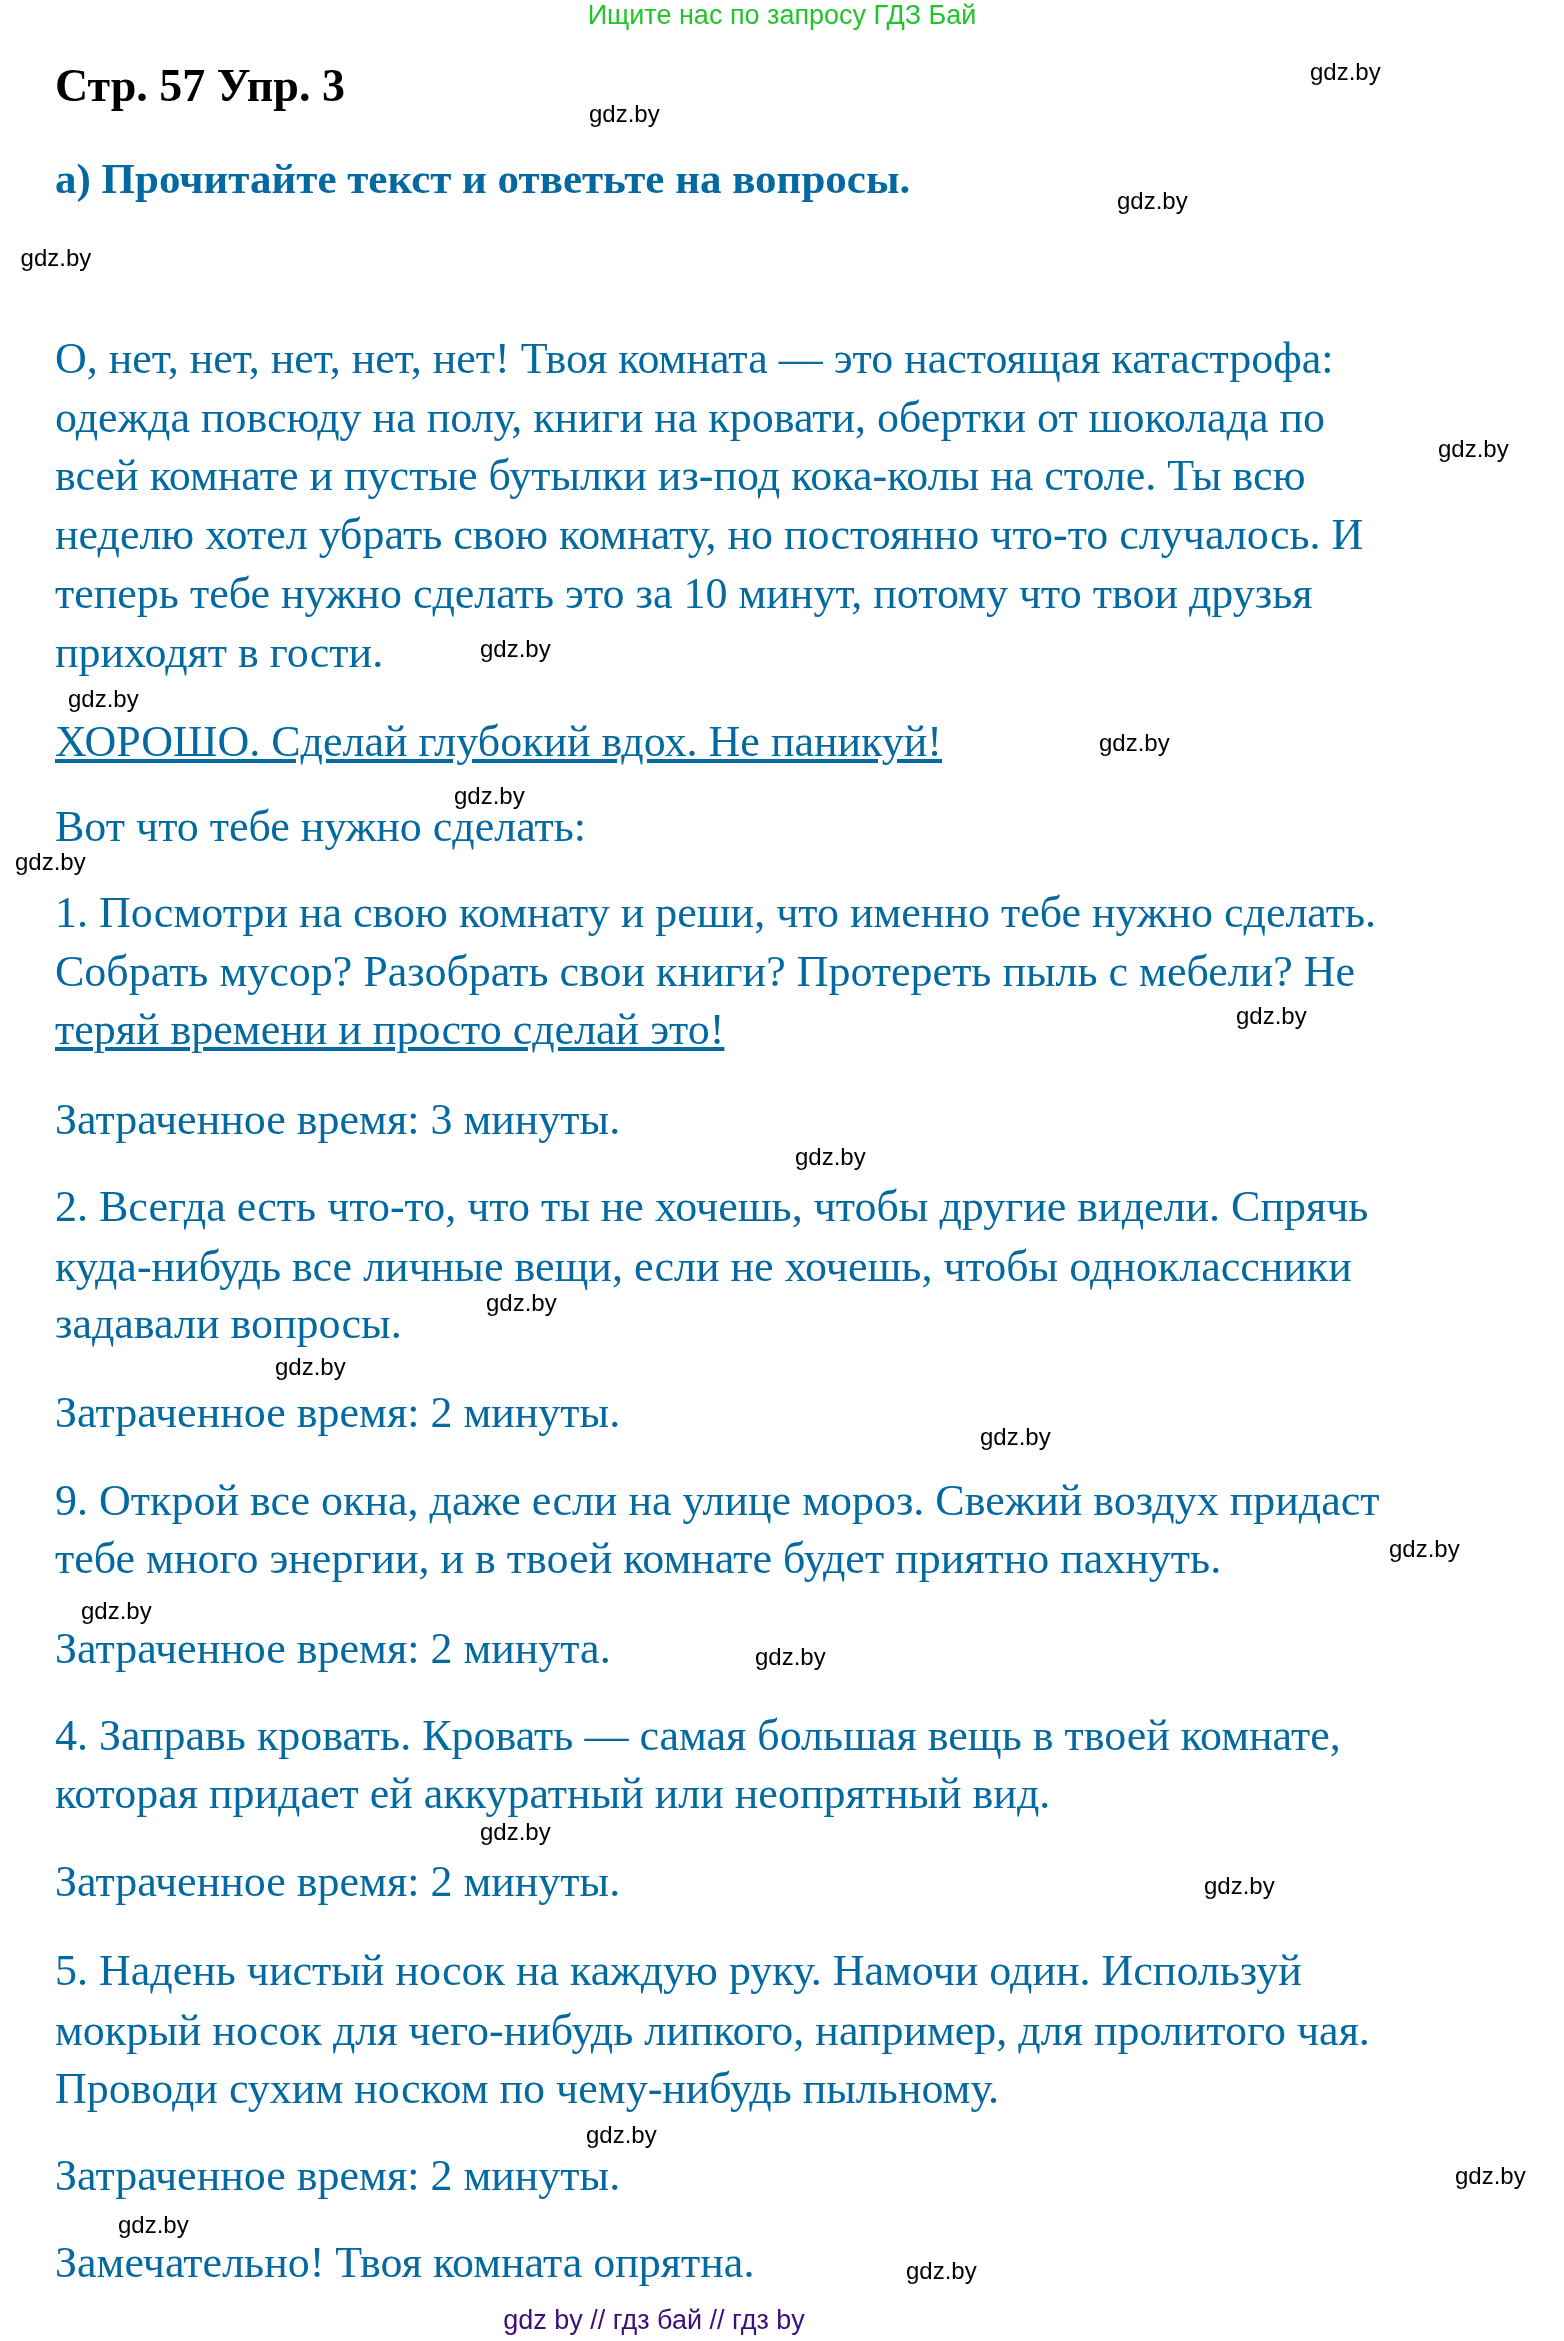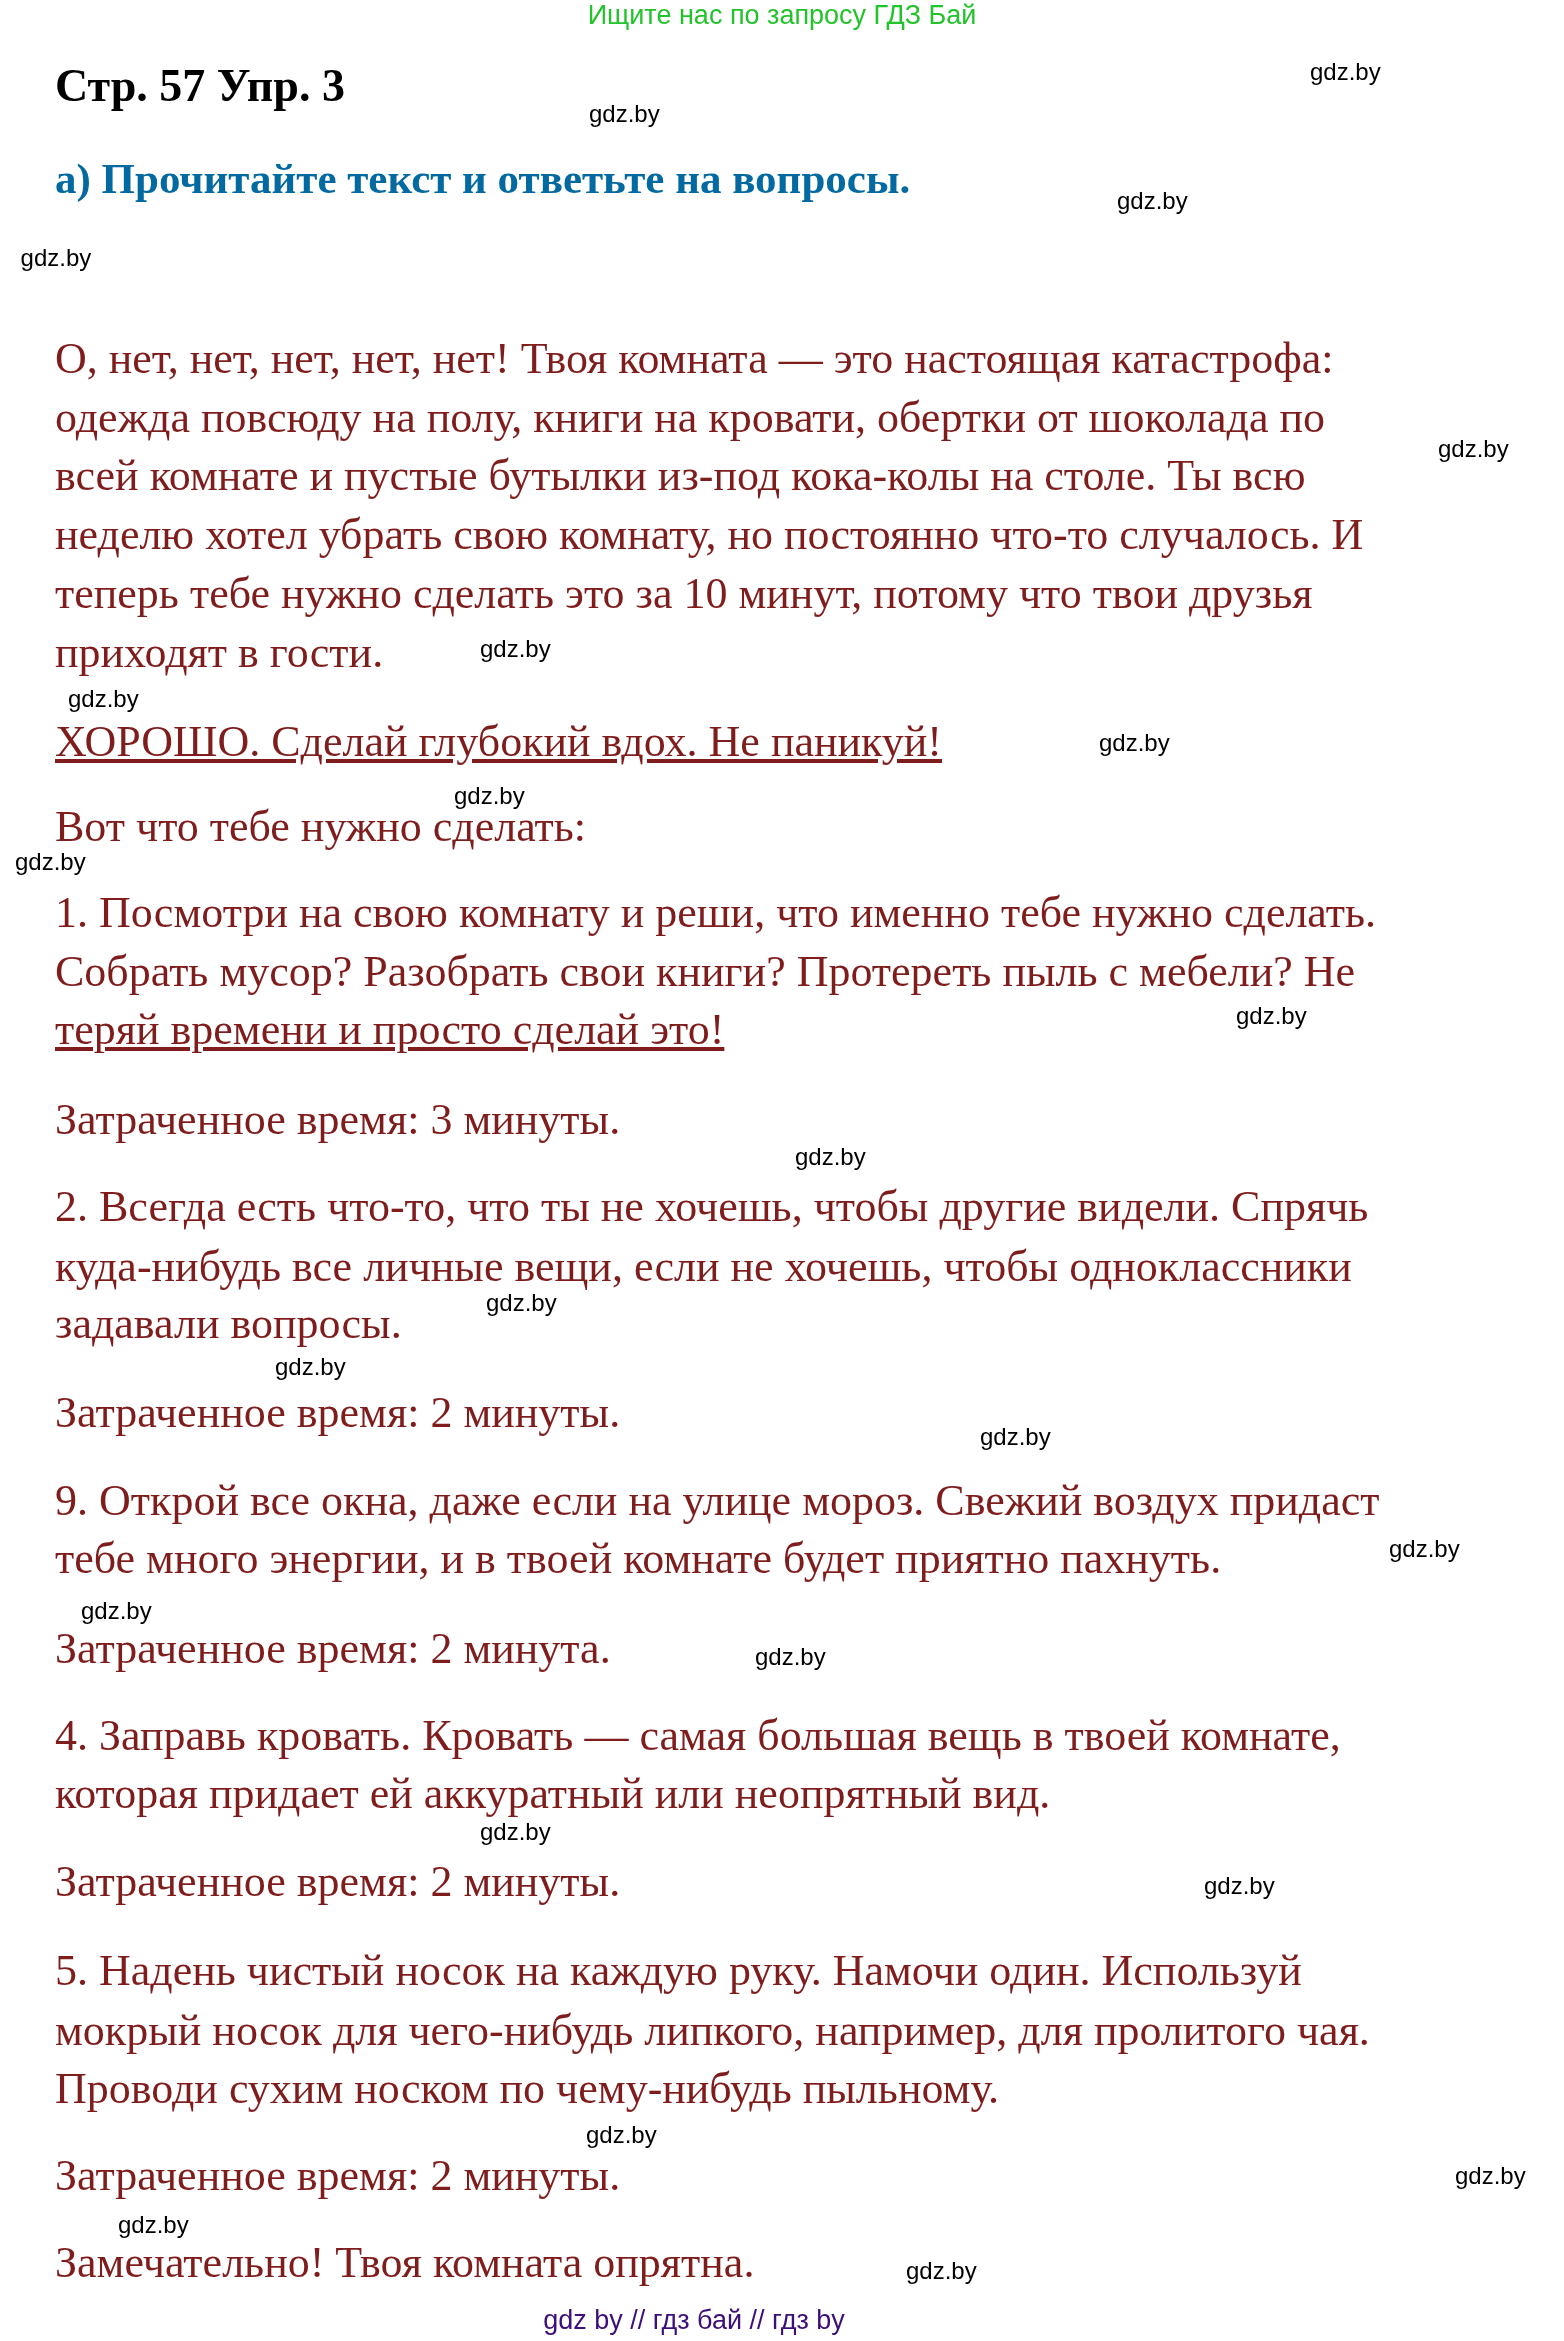--- a/index.html
+++ b/index.html
@@ -1,22 +1,22 @@
 <!DOCTYPE html>
 <html style="font-size:13px"><head>
 <meta charset="utf-8">
 <style>
   html, body { margin: 0; padding: 0; background: #ffffff; }
   body { width: 1564px; height: 2342px; position: relative; overflow: hidden; }
   .abs { position: absolute; white-space: nowrap; }
   .header-link { color: #22c32b; font-family: "Liberation Sans", sans-serif; font-size: 27px; left: 0; width: 1564px; text-align: center; top: 0px; }
-  .footer-link { color: #3d0f7a; font-family: "Liberation Sans", sans-serif; font-size: 27px; left: 0; width: 1308px; text-align: center; top: 2305px; padding-left: 40px; }
+  .footer-link { color: #3d0f7a; font-family: "Liberation Sans", sans-serif; font-size: 27px; left: 0; width: 1308px; text-align: center; top: 2305px; }
   .title { font-family: "Liberation Serif", serif; font-weight: bold; font-size: 46px; color: #000; left: 55px; }
   .subtitle { font-family: "Liberation Serif", serif; font-weight: bold; font-size: 43px; color: #0369a1; left: 55px; }
-  .line { font-family: "Liberation Serif", serif; font-size: 44px; color: #7f1d1d; left: 55px; line-height: 53px; }
+  .line { font-family: "Liberation Serif", serif; font-size: 44px; color: #0369a1; left: 55px; line-height: 53px; }
   .wm { font-family: "Liberation Sans", sans-serif; font-size: 24px; color: #000; }
 </style>
 </head>
 <body>
 
 <div class="abs header-link">Ищите нас по запросу ГДЗ Бай</div>
 
 <div class="abs title" style="top:59px;">Стр. 57 Упр. 3</div>
 <div class="abs subtitle" style="top:154px;">а) Прочитайте текст и ответьте на вопросы.</div>
 

